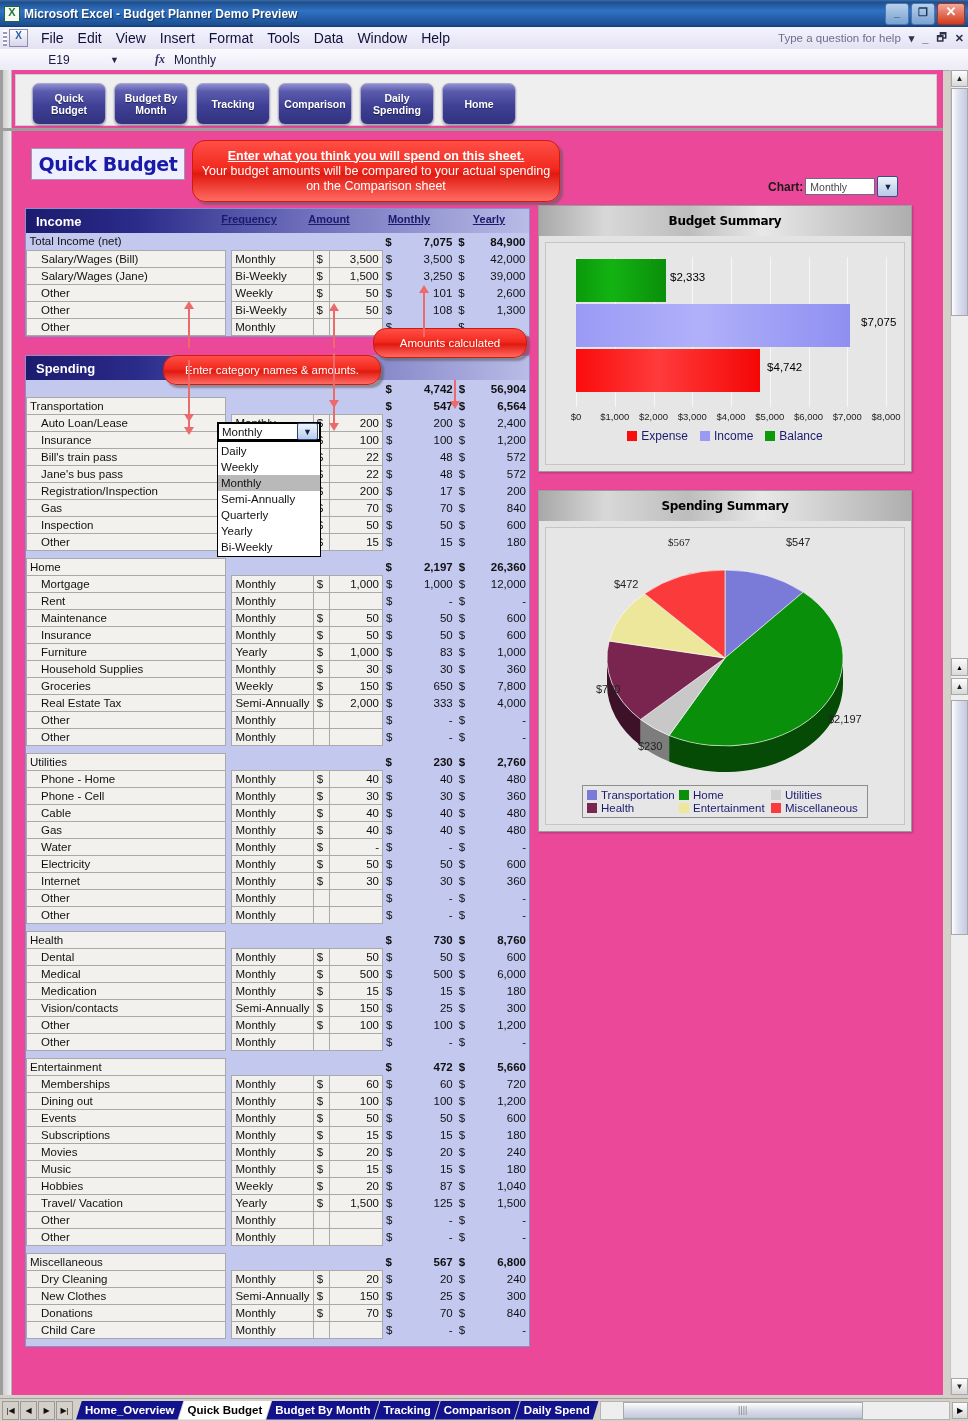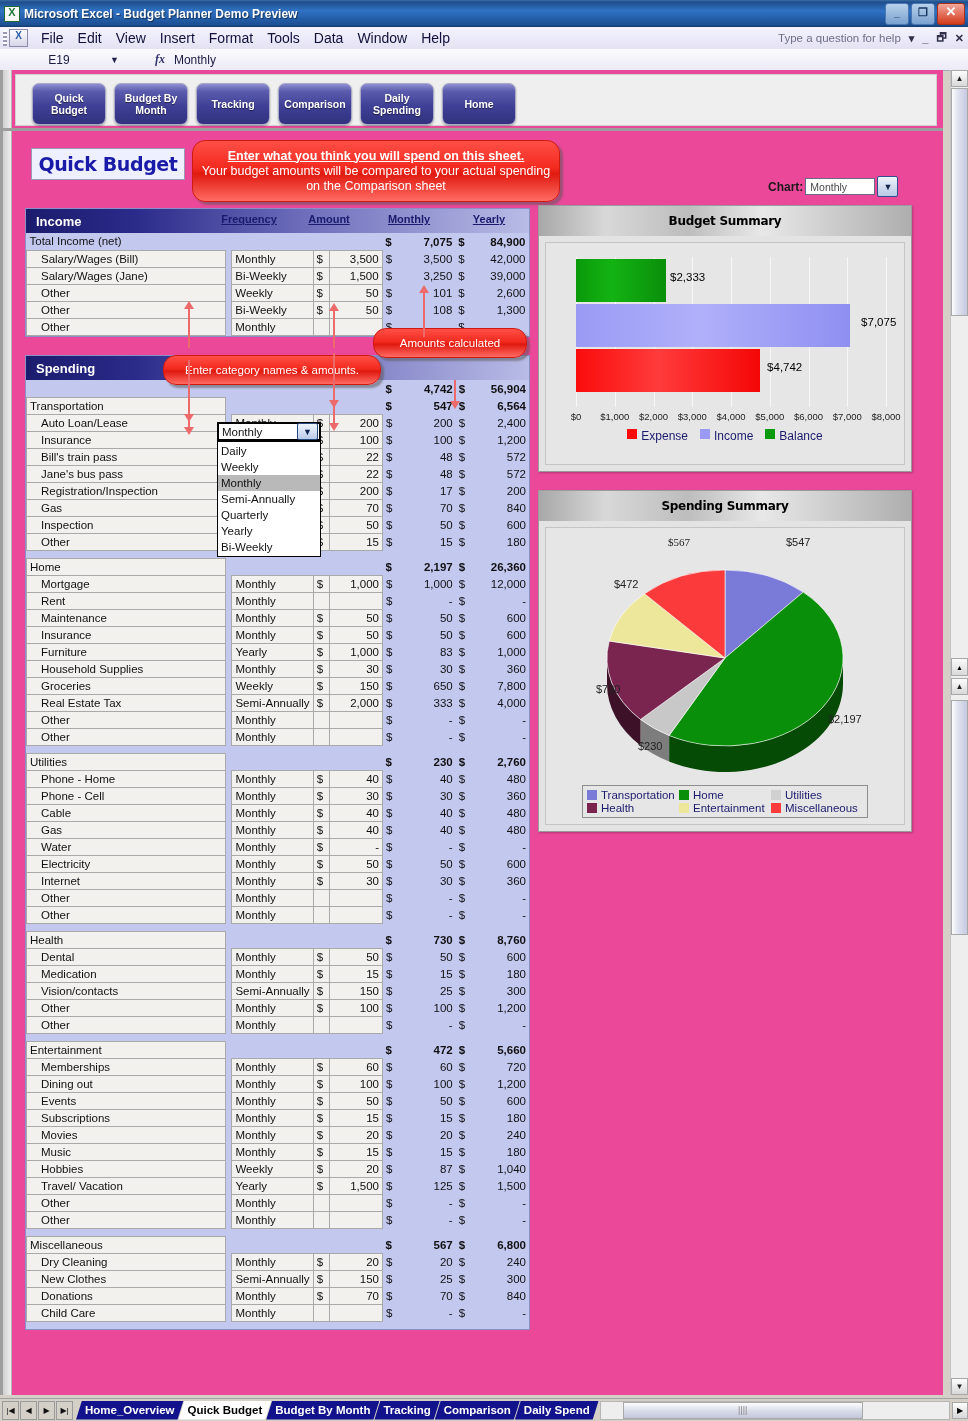--- a/index.html
+++ b/index.html
@@ -176,21 +176,21 @@
   .bar-area{position:absolute;left:30px;top:14px;right:18px;height:150px;}
   .gridv{position:absolute;top:0;bottom:0;width:1px;background:#f7f7f7;}
   .bar{position:absolute;height:43px;}
   .bar .lab{position:absolute;top:12px;font-size:11.5px;color:#000;white-space:nowrap;}
   .bar-green{background:linear-gradient(to right,#0a9a0a,#13b313 40%,#0a8f0a);}
   .bar-blue{background:linear-gradient(to right,#9a9af5,#b0b0fa 45%,#8f8ff2);}
   .bar-red{background:linear-gradient(to right,#fb0c0c,#ff3b3b 45%,#f50606);}
   .xticks{position:absolute;left:30px;right:18px;top:168px;height:14px;}
   .xticks span{position:absolute;font-size:9.5px;color:#222;transform:translateX(-50%);}
   .blegend{position:absolute;left:0;right:0;top:186px;display:flex;justify-content:center;gap:12px;align-items:center;}
-  .blegend .li{display:flex;align-items:flex-start;gap:4px;font-size:12px;color:#1b1b6e;}
+  .blegend .li{display:flex;align-items:center;gap:4px;font-size:12px;color:#1b1b6e;}
   .sw{width:10px;height:10px;display:inline-block;}
 
   .pielegend{position:absolute;left:36px;right:36px;bottom:6px;border:1px solid #8e8e8e;background:#e6e6e6;
      display:grid;grid-template-columns:1fr 1fr 1fr;row-gap:1px;padding:3px 4px;box-sizing:border-box;}
   .pielegend .li{display:flex;align-items:center;gap:4px;font-size:11.5px;color:#1b1b6e;white-space:nowrap;}
   .pielab{position:absolute;font-size:11px;color:#222;}
 
   
   .vsb{position:absolute;right:0;top:70px;width:17px;height:1325px;background:#eeeeee;border-left:1px solid #c6c6c6;}
   .sbbtn{position:absolute;left:0;width:17px;height:17px;background:linear-gradient(to bottom,#fdfdfd,#d8d8d8);
@@ -784,20 +784,31 @@
             <tr>
               <td class="cell ind">Dental</td>
               <td class="blank"></td>
               <td class="cell">Monthly</td>
               <td class="cell sym">$</td>
               <td class="cell num">50</td>
               <td class="ress">$</td>
               <td class="res">50</td>
               <td class="ress">$</td>
               <td class="res">600</td>
+            </tr>
+            <tr>
+              <td class="cell ind">Medical</td>
+              <td class="blank"></td>
+              <td class="cell">Monthly</td>
+              <td class="cell sym">$</td>
+              <td class="cell num">500</td>
+              <td class="ress">$</td>
+              <td class="res">500</td>
+              <td class="ress">$</td>
+              <td class="res">6,000</td>
             </tr>
             <tr>
               <td class="cell ind">Medication</td>
               <td class="blank"></td>
               <td class="cell">Monthly</td>
               <td class="cell sym">$</td>
               <td class="cell num">15</td>
               <td class="ress">$</td>
               <td class="res">15</td>
               <td class="ress">$</td>

